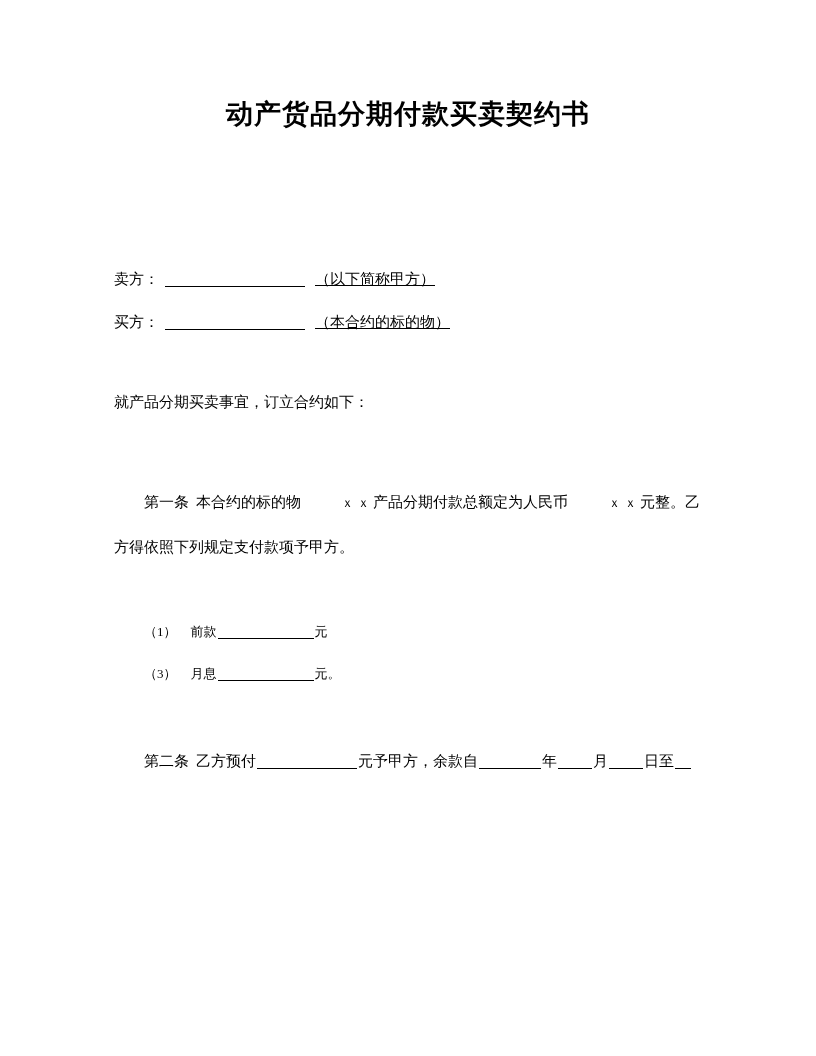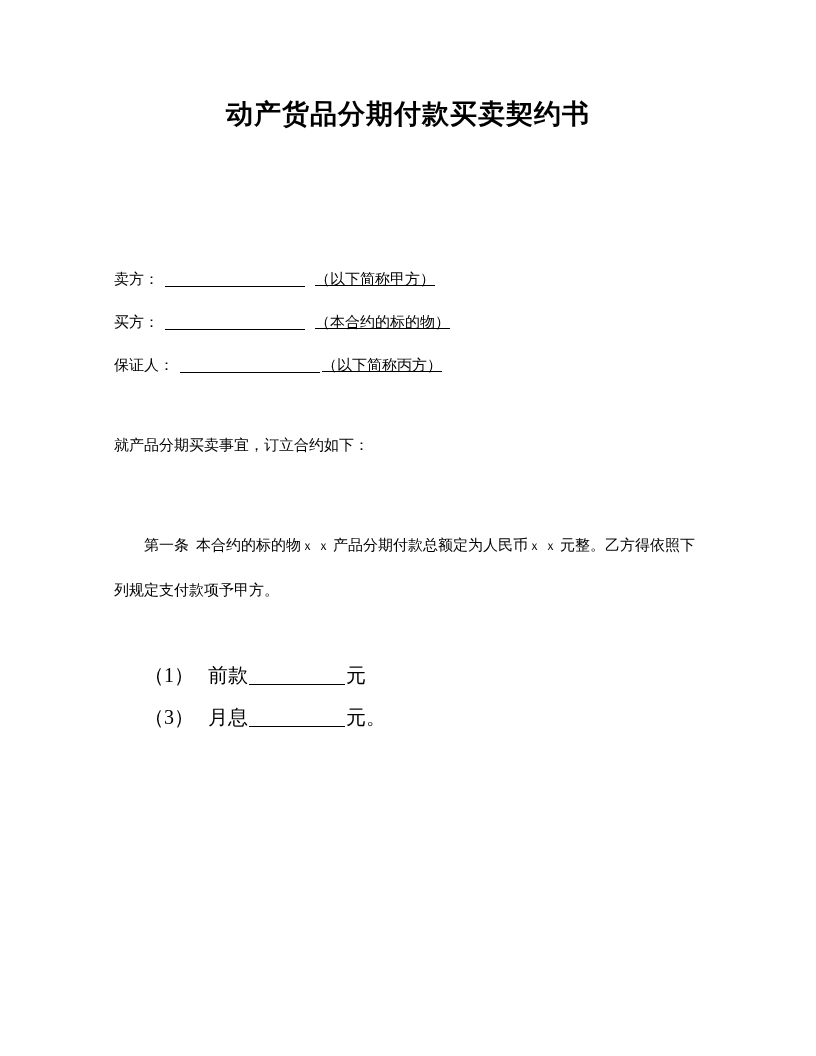--- a/index.html
+++ b/index.html
@@ -81,29 +81,30 @@
   .blank-year2  { width: 38px;  margin: 0 1px; }
   .blank-pay    { width: 74px;  margin: 0 1px; }
 
   .gap-sm { display: inline-block; width: 7px; }
   .gap-md { display: inline-block; width: 14px; }
 
   .xx {
     font-family: "Liberation Serif", "DejaVu Serif", serif;
     font-size: 13px;
     letter-spacing: 3px;
+    padding-left: 40px;
   }
 
   .spacer-1 { height: 54px; }
   .spacer-2 { height: 56px; }
   .spacer-3 { height: 42px; }
   .spacer-4 { height: 44px; }
 
   .list-line {
-    font-size: 20px;
+    font-size: 13px;
     line-height: 42px;
     white-space: nowrap;
     padding-left: 30px;
   }
   .num { letter-spacing: 0px; }
 </style>
 </head>
 <body>
 
 <div class="page">
@@ -113,23 +114,20 @@
   <div class="body-block">
 
     <div class="party-line">
       <span class="lbl">卖方：</span><span class="blank blank-party"></span><span class="paren">（以下简称甲方）</span>
     </div>
 
     <div class="party-line">
       <span class="lbl">买方：</span><span class="blank blank-party"></span><span class="paren">（本合约的标的物）</span>
     </div>
 
-    <div class="party-line">
-      <span class="lbl">保证人：</span><span class="blank blank-party3"></span><span class="paren">（以下简称丙方）</span>
-    </div>
 
     <div class="spacer-1"></div>
 
     <div class="para">
       <span>就产品分期买卖事宜，订立合约如下：</span>
     </div>
 
     <div class="spacer-2"></div>
 
     <div class="para indent para-wrap">
@@ -140,15 +138,18 @@
 
     <div class="list-line">
       <span class="num">（1）</span><span class="gap-md"></span><span>前款</span><span class="blank blank-amt"></span><span>元</span>
     </div>
     <div class="list-line">
       <span class="num">（3）</span><span class="gap-md"></span><span>月息</span><span class="blank blank-amt"></span><span>元。</span>
     </div>
 
     <div class="spacer-4"></div>
 
+    <div class="para indent">
+      <span>第二条</span><span class="gap-sm"></span><span>乙方预付</span><span class="blank blank-prepay"></span><span>元予甲方，余款自</span><span class="blank blank-year"></span><span>年</span><span class="blank blank-md"></span><span>月</span><span class="blank blank-md"></span><span>日至</span><span class="blank blank-tail"></span>
+    </div>
 
   </div>
 </div>
 
 </body></html>

